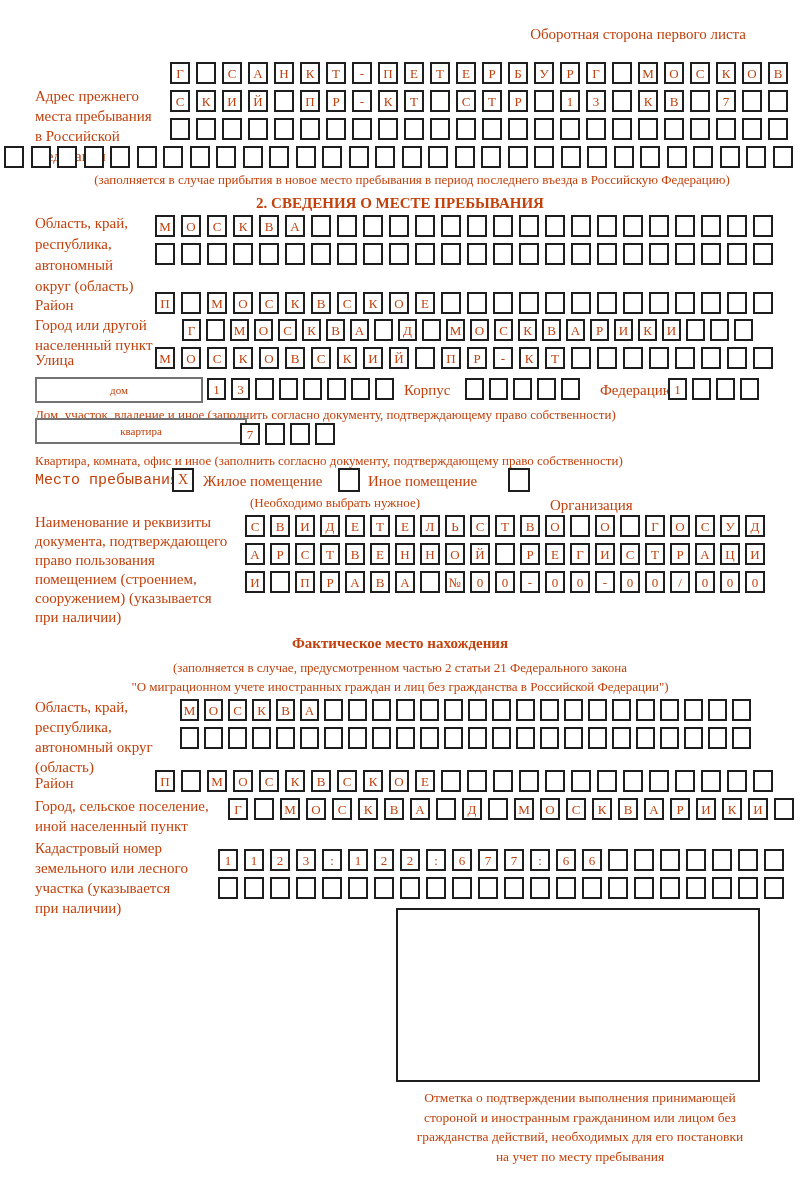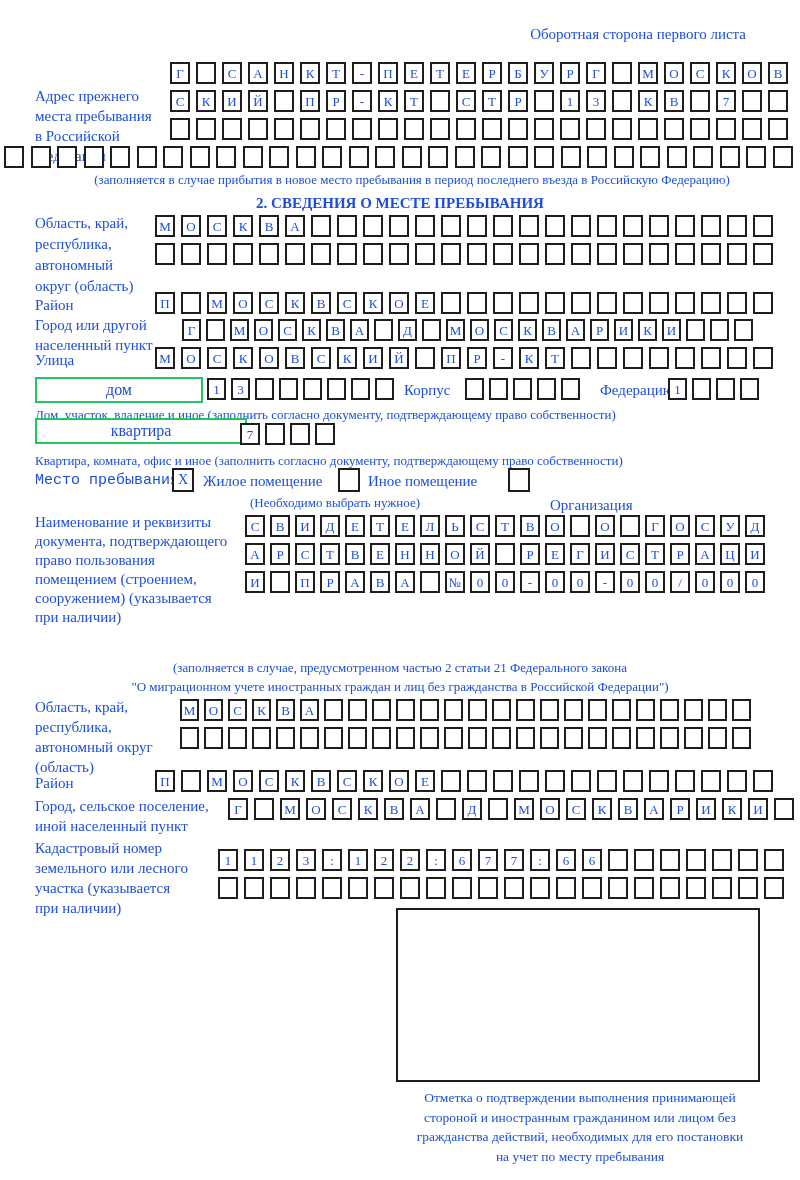--- a/index.html
+++ b/index.html
@@ -1,31 +1,31 @@
 <!DOCTYPE html>
 <html><head>
 <meta charset="utf-8">
 <style>
   html,body{margin:0;padding:0;background:#ffffff;}
   .page{position:relative;width:800px;height:1180px;background:#fff;
-        font-family:"Liberation Serif","DejaVu Serif",serif;color:#1d4ed8;overflow:hidden;}
+        font-family:"Liberation Serif","DejaVu Serif",serif;color:#c2410c;overflow:hidden;}
   .abs{position:absolute;}
   .lbl{font-size:15px;line-height:20px;white-space:pre-line;}
   .fine{font-size:13px;line-height:18px;white-space:pre-line;}
   .center{text-align:center;}
   .bold{font-weight:bold;}
   .cellrow{display:flex;gap:6px;}
   .cell{flex:0 0 auto;width:20px;height:22px;border:2px solid #1e1e1e;background:#fff;
         display:flex;align-items:center;justify-content:center;
         font-size:13px;line-height:1;box-sizing:border-box;}
   .row-sm{gap:5px;}
   .row-sm .cell{width:19px;}
   .row-doc{gap:5px;}
-  .fieldbox{border:2px solid #22c55e;box-sizing:border-box;background:#fff;
-            display:flex;align-items:center;justify-content:center;font-size:16px;}
+  .fieldbox{border:2px solid #737373;box-sizing:border-box;background:#fff;
+            display:flex;align-items:center;justify-content:center;font-size:11px;}
   .checkbox{width:22px;height:24px;border:2px solid #1e1e1e;box-sizing:border-box;background:#fff;
             display:flex;align-items:center;justify-content:center;font-size:14px;}
   .stamp{border:2px solid #1e1e1e;box-sizing:border-box;background:#fff;}
 </style>
 </head>
 <body>
 
 <div class="page">
 
   <div class="abs lbl" style="top:24px;right:54px;">Оборотная сторона первого листа</div>
@@ -405,20 +405,21 @@
       <span class="cell">0</span>
       <span class="cell">-</span>
       <span class="cell">0</span>
       <span class="cell">0</span>
       <span class="cell">/</span>
       <span class="cell">0</span>
       <span class="cell">0</span>
       <span class="cell">0</span>
     </div>
 
+  <div class="abs lbl bold center" style="left:0;top:633px;width:800px;">Фактическое место нахождения</div>
   <div class="abs fine center" style="left:0;top:658px;width:800px;line-height:19px;">(заполняется в случае, предусмотренном частью 2 статьи 21 Федерального закона
 "О миграционном учете иностранных граждан и лиц без гражданства в Российской Федерации")</div>
 
   <div class="abs lbl" style="left:35px;top:697px;width:145px;">Область, край,
 республика,
 автономный округ
 (область)</div>
   <div class="abs cellrow row-sm" style="left:180px;top:699px;">
       <span class="cell">М</span>
       <span class="cell">О</span>

